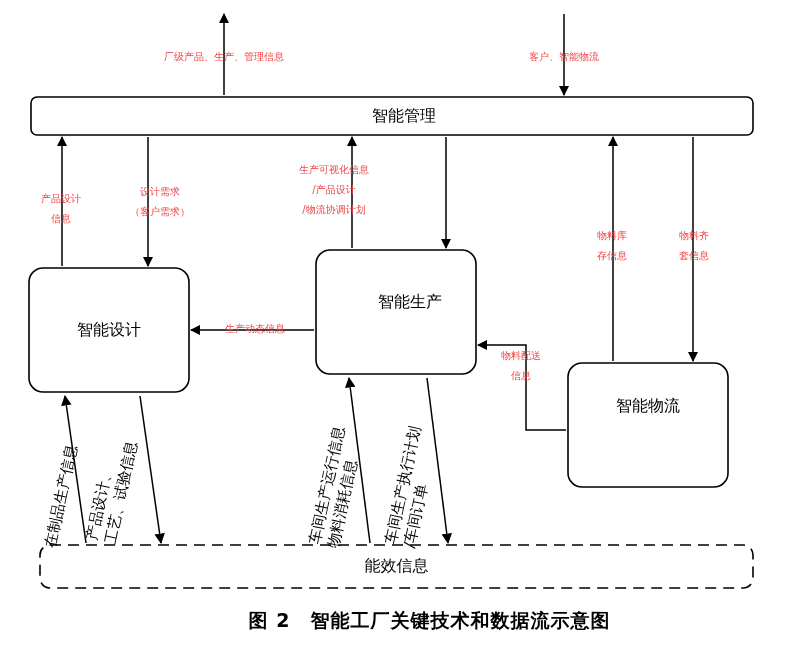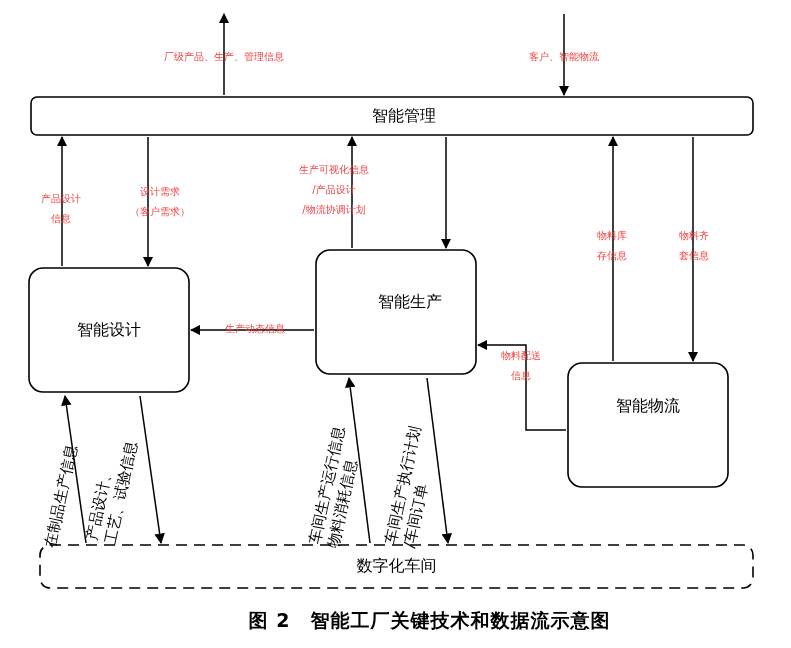--- a/index.html
+++ b/index.html
@@ -108,21 +108,21 @@
   </svg>
 
   <div class="box-label" style="left:31px; top:106px; width:722px;margin-left:12px;">智能管理</div>
 
   <div class="box-label" style="left:29px; top:320px; width:160px;">智能设计</div>
 
   <div class="box-label" style="left:316px; top:292px; width:188px;">智能生产</div>
 
   <div class="box-label" style="left:568px; top:396px; width:160px;">智能物流</div>
 
-  <div class="box-label" style="left:40px; top:556px; width:713px;">数字化车间</div>
+  <div class="box-label" style="left:40px; top:556px; width:713px;">能效信息</div>
 
   <div class="lbl center" style="left:104px; top:47px; width:240px;">厂级产品、生产、管理信息</div>
 
   <div class="lbl center" style="left:474px; top:47px; width:180px;">客户、智能物流</div>
 
   <div class="lbl center" style="left:13px; top:189px; width:96px;">产品设计
 信息</div>
 
   <div class="lbl center" style="left:96px; top:182px; width:128px;">设计需求
 （客户需求）</div>

